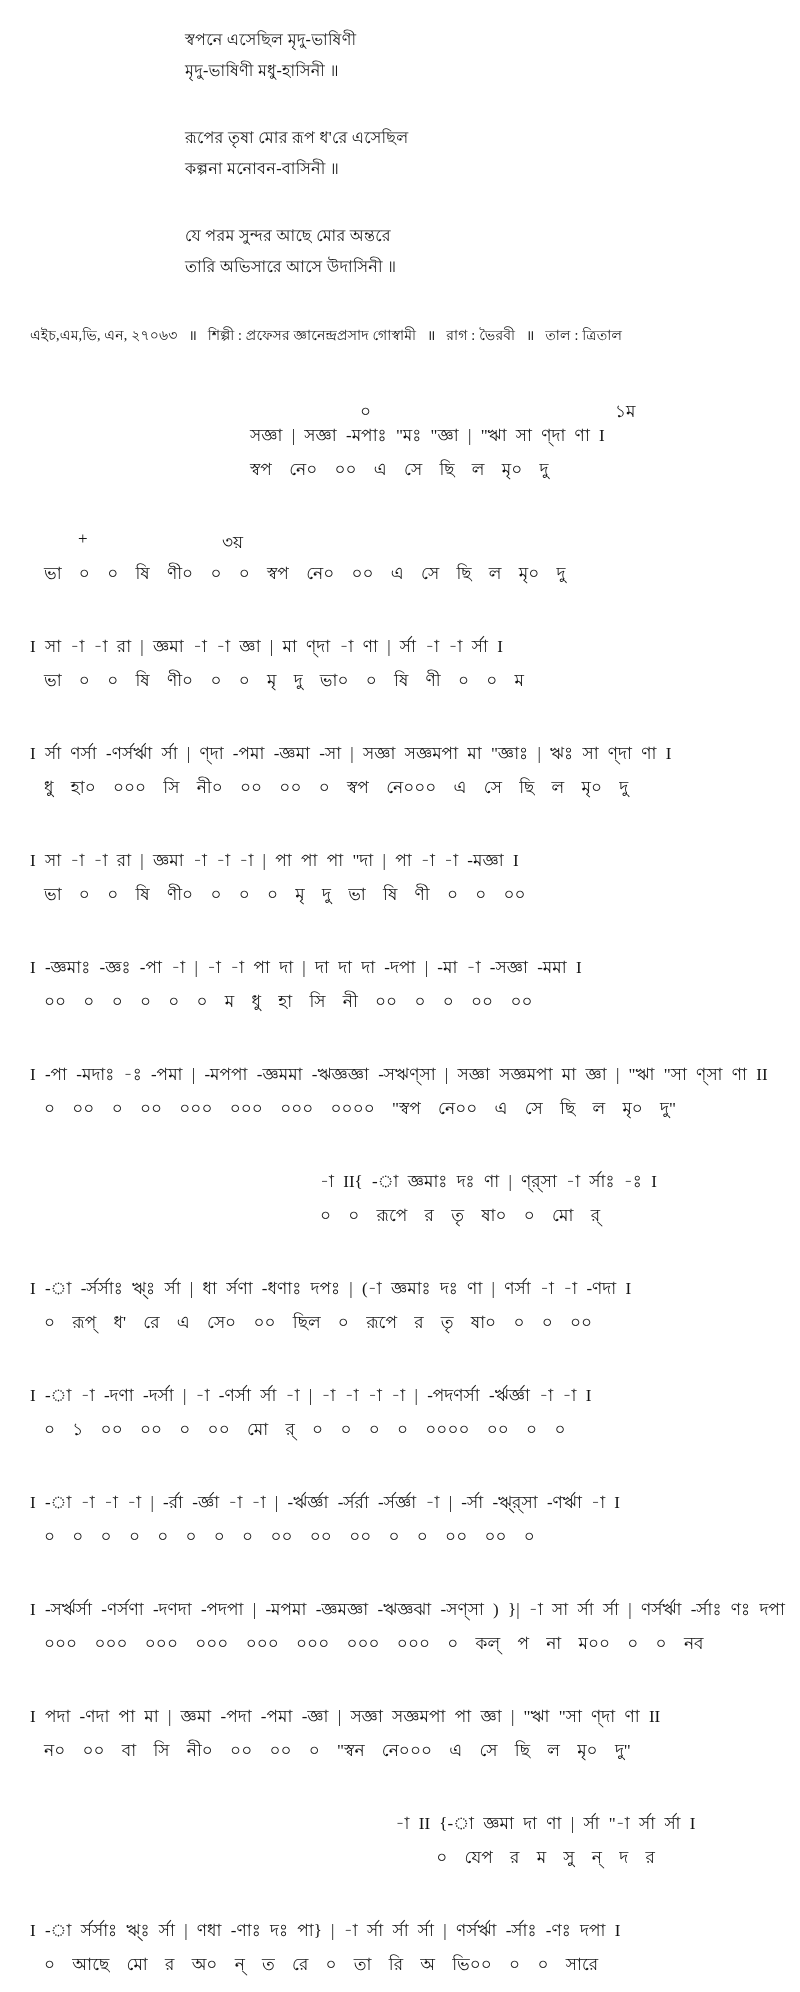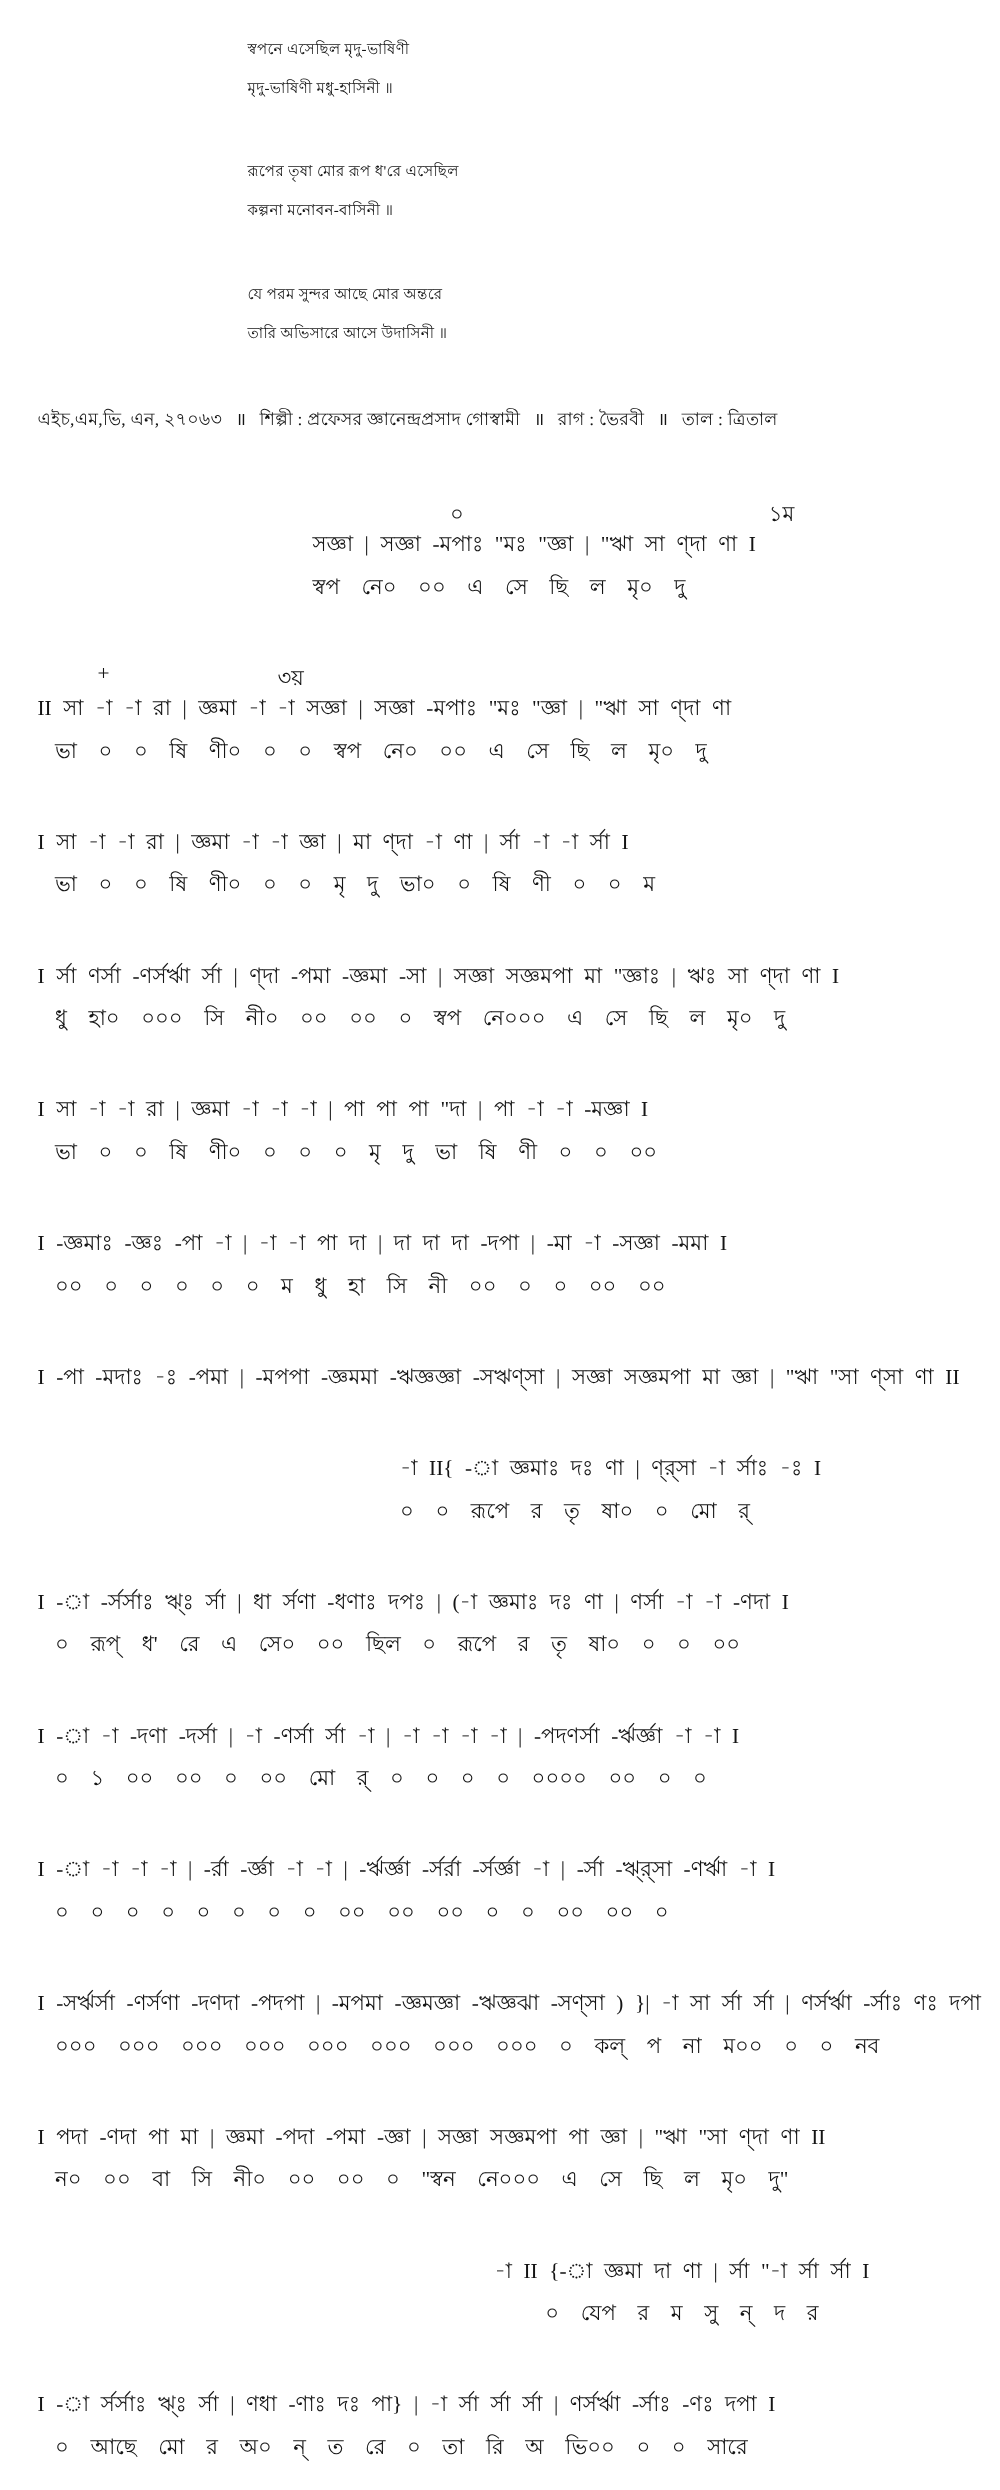--- a/index.html
+++ b/index.html
@@ -17,25 +17,24 @@
     width: 800px; height: 1992px;
     background: #ffffff;
     box-sizing: border-box;
     padding: 24px 14px 10px 30px;
     position: relative;
   }
   
   .song-lyrics { margin-left: 155px; }
   .stanza { margin-bottom: 36px; }
   .lyric-line {
-    font-size: 12px;
+    font-size: 16px;
     line-height: 31px;
     letter-spacing: 0.3px;
     white-space: nowrap;
-    margin-left: 13px;
   }
   
   .record-line {
     margin-top: 42px;
     font-size: 14px;
     white-space: nowrap;
     letter-spacing: 0.2px;
   }
   .record-line .sep { padding: 0 7px; }
   
@@ -110,21 +109,20 @@
       </div>
       <div class="swara-row indent-sthayi">সজ্ঞা  |  সজ্ঞা -মপাঃ "মঃ "জ্ঞা  |  "ঋা সা ণ্দা ণা  I</div>
       <div class="lyric-row indent-sthayi">স্বপ    নে০  ০০  এ  সে    ছি  ল  মৃ০  দু</div>
     </div>
 
     <div class="nline">
       <div class="markers">
         <span class="marker" style="left:48px">+</span>
         <span class="marker" style="left:192px">৩য়</span>
       </div>
-      <div class="swara-row">II  সা  -া  -া  রা  |  জ্ঞমা  -া  -া  সজ্ঞা  |  সজ্ঞা -মপাঃ "মঃ "জ্ঞা  |  "ঋা সা ণ্দা ণা</div>
       <div class="lyric-row">ভা  ০  ০  ষি    ণী০  ০  ০  স্বপ    নে০  ০০  এ  সে    ছি  ল  মৃ০  দু</div>
     </div>
 
     <div class="nline">
       <div class="swara-row">I  সা  -া  -া  রা  |  জ্ঞমা  -া  -া  জ্ঞা  |  মা  ণ্দা  -া  ণা  |  র্সা  -া  -া  র্সা  I</div>
       <div class="lyric-row">ভা  ০  ০  ষি    ণী০  ০  ০  মৃ    দু  ভা০  ০  ষি    ণী  ০  ০  ম</div>
     </div>
 
     <div class="nline">
       <div class="swara-row">I  র্সা  ণর্সা  -ণর্সর্ঋা  র্সা  |  ণ্দা  -পমা  -জ্ঞমা  -সা  |  সজ্ঞা সজ্ঞমপা মা "জ্ঞাঃ  |  ঋঃ  সা  ণ্দা  ণা  I</div>
@@ -136,20 +134,21 @@
       <div class="lyric-row">ভা  ০  ০  ষি    ণী০  ০  ০  ০    মৃ  দু  ভা  ষি    ণী  ০  ০  ০০</div>
     </div>
 
     <div class="nline">
       <div class="swara-row">I  -জ্ঞমাঃ  -জ্ঞঃ  -পা  -া  |  -া  -া  পা  দা  |  দা  দা  দা  -দপা  |  -মা  -া  -সজ্ঞা  -মমা  I</div>
       <div class="lyric-row">০০  ০  ০  ০    ০  ০  ম  ধু    হা  সি  নী  ০০    ০  ০  ০০  ০০</div>
     </div>
 
     <div class="nline">
       <div class="swara-row">I -পা -মদাঃ -ঃ -পমা | -মপপা -জ্ঞমমা -ঋজ্ঞজ্ঞা -সঋণ্সা | সজ্ঞা সজ্ঞমপা মা জ্ঞা | "ঋা "সা ণ্সা ণা II</div>
+      <div class="lyric-row">০  ০০  ০  ০০   ০০০  ০০০  ০০০  ০০০০   "স্বপ নে০০ এ সে  ছি  ল  মৃ০  দু"</div>
     </div>
 
     <div class="nline">
       <div class="swara-row indent-antara">-া  II{  -া  জ্ঞমাঃ  দঃ  ণা  |  ণ্র্সা  -া  র্সাঃ  -ঃ  I</div>
       <div class="lyric-row indent-antara">০      ০  রূপে  র  তৃ    ষা০  ০  মো  র্</div>
     </div>
 
     <div class="nline">
       <div class="swara-row">I -া  -র্সর্সাঃ  ঋ্ঃ  র্সা | ধা  র্সণা  -ধণাঃ  দপঃ | (-া  জ্ঞমাঃ  দঃ  ণা | ণর্সা  -া  -া  -ণদা  I</div>
       <div class="lyric-row">০  রূপ্  ধ'  রে   এ  সে০  ০০  ছিল   ০  রূপে  র  তৃ   ষা০  ০  ০  ০০</div>

